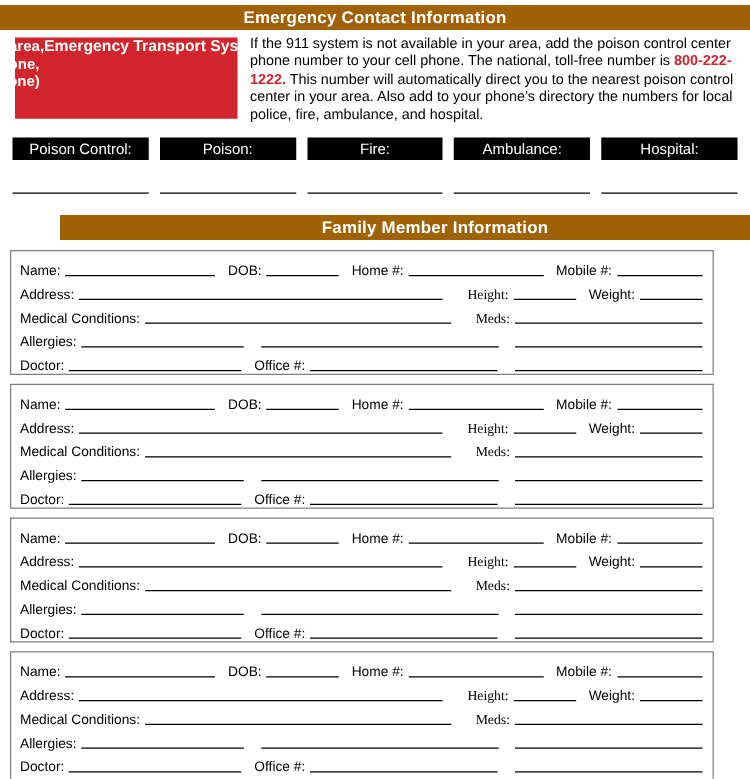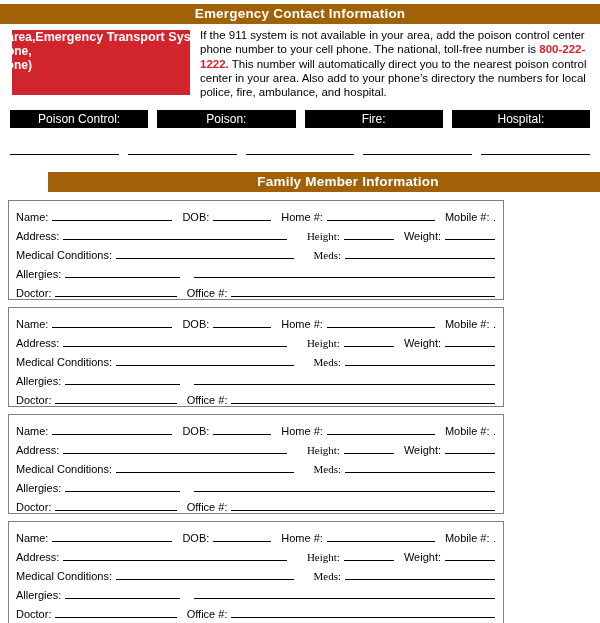--- a/index.html
+++ b/index.html
@@ -40,21 +40,21 @@
   }
   .contact-bars { top:110px; }
   .contact-bar {
     flex:1; height:18px; background:#000; color:#fff;
     font-weight:normal; font-size:12px; line-height:18px; text-align:center;
   }
   .contact-lines { top:139px; }
   .contact-line { flex:1; height:15px; border-bottom:1.5px solid #000; }
 
   .member-box {
-    position:absolute; left:8px; width:496px; height:100px;
+    position:absolute; left:8px; width:563px; height:100px;
     border:1px solid #7f7f7f; box-sizing:border-box;
     padding:4px 8px 0 7px; background:#fff;
   }
   .member-box.m1 { top:200px; }
   .member-box.m2 { top:307px; }
   .member-box.m3 { top:414px; }
   .member-box.m4 { top:521px; height:104px; }
 
   .frow {
     display:flex; align-items:flex-end;
@@ -80,20 +80,21 @@
   <div class="red-words">(area, one, one)</div>
   <div class="red-system">Emergency Transport System</div>
 </div>
 
 <div class="instructions"><span>If the 911 system is not available in your area, add the poison control center phone number to your cell phone. The national, toll-free number is </span><span class="phone-red">800-222-1222.</span><span> This number will automatically direct you to the nearest poison control center in your area. Also add to your phone’s directory the numbers for local police, fire, ambulance, and hospital.</span></div>
 
 <div class="contact-bars">
   <div class="contact-bar">Poison Control:</div>
   <div class="contact-bar">Poison:</div>
   <div class="contact-bar">Fire:</div>
+  <div class="contact-bar">Ambulance:</div>
   <div class="contact-bar">Hospital:</div>
 </div>
 
 <div class="contact-lines">
   <div class="contact-line"></div>
   <div class="contact-line"></div>
   <div class="contact-line"></div>
   <div class="contact-line"></div>
   <div class="contact-line"></div>
 </div>

